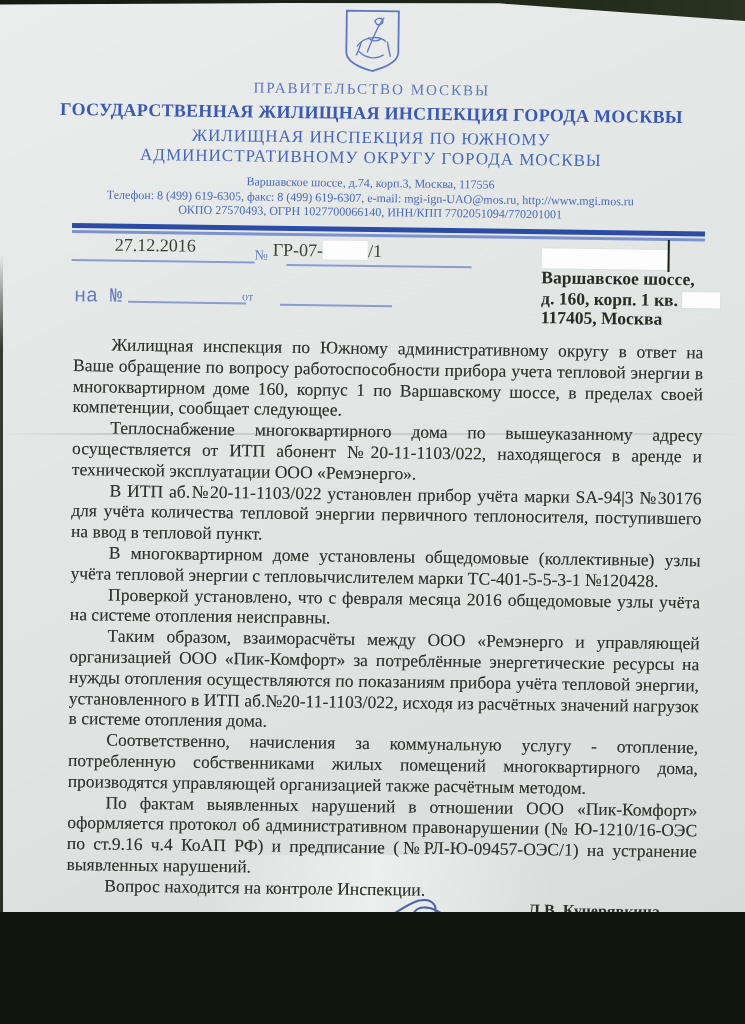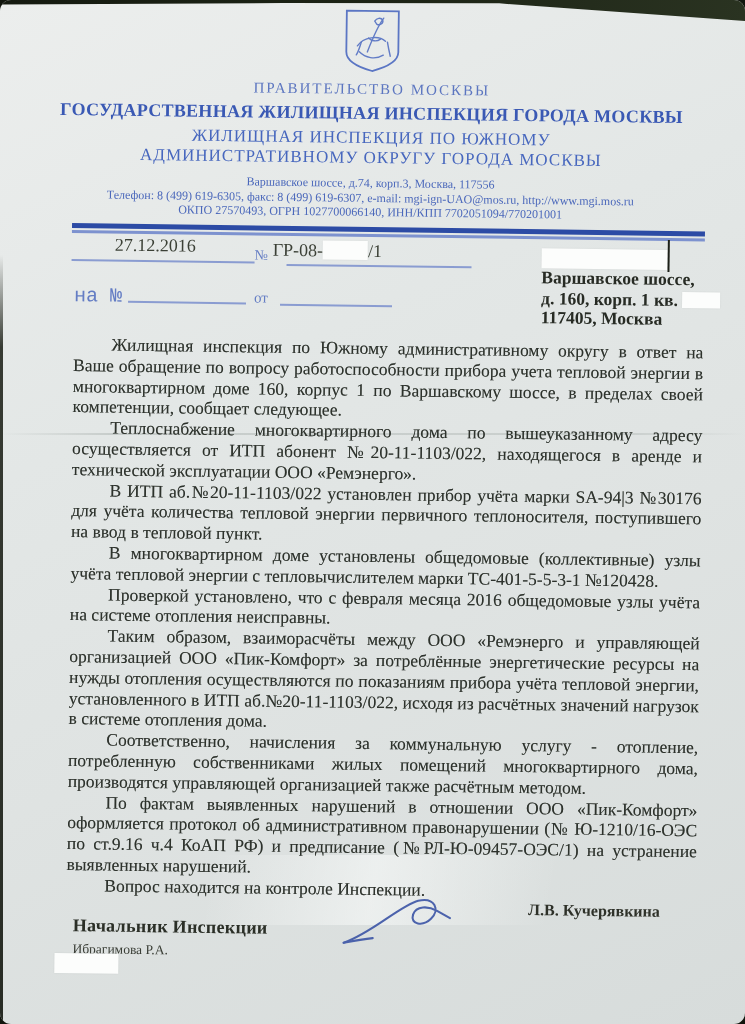--- a/index.html
+++ b/index.html
@@ -1,18 +1,18 @@
 <!DOCTYPE html>
 <html lang="ru"><head>
 <meta charset="utf-8">
 <style>
   html,body{margin:0;padding:0;}
   body{width:745px;height:1024px;overflow:hidden;background:#11150d;
        font-family:"Liberation Serif", serif;}
-  .stage{position:relative;width:745px;height:1024px;overflow:hidden;border-radius:11px;}
+  .stage{position:relative;width:745px;height:912px;overflow:hidden;}
   
   .paper{position:absolute;inset:0;
          background:linear-gradient(155deg,#eceeed 0%,#e3e7e6 35%,#dfe3e2 60%,#d7dcdb 100%);}
   
   .bg-top{position:absolute;left:0;top:0;width:745px;height:24px;
           background:linear-gradient(90deg,#151a10,#1d2416 55%,#2a3321);
           clip-path:polygon(0 0,100% 0,100% 88%,67% 14%,38% 13%,0 19%);}
   .bg-left{position:absolute;left:0;top:255px;width:3px;height:769px;
            background:linear-gradient(180deg,rgba(24,28,19,0),rgba(24,28,19,.85) 12%,rgba(20,24,16,.9));}
   
@@ -43,21 +43,21 @@
   .redact{background:#fcfdfc;display:inline-block;box-shadow:0 0 2px rgba(0,0,0,.08);}
 
   .date-text{left:118px;top:238px;font-size:18px;}
   .num-text{left:276px;top:238px;font-size:18px;}
   .num-box{width:45px;height:19px;transform:translateY(3px);}
   .nsign{left:258px;top:249px;font-size:14px;}
   .l1{left:75px;top:263px;width:183px;}
   .l2{left:290px;top:265px;width:185px;}
   .na{left:78px;top:288px;font-size:20px;font-family:Liberation Mono, monospace;}
   .l3{left:132px;top:304px;width:118px;}
-  .ot{left:258px;top:291px;font-size:15px;}
+  .ot{left:246px;top:291px;font-size:12px;}
   .l4{left:284px;top:305px;width:112px;}
 
   
   .addr-box{left:545px;top:246px;width:126px;height:20px;position:absolute;}
   .addr-vline{left:671px;top:236px;width:2px;height:32px;background:#1d2019;position:absolute;}
   .addr{left:545px;top:266px;width:190px;font-size:17.5px;font-weight:bold;
         color:#272b24;line-height:19.5px;position:absolute;}
   .apt-box{width:38px;height:16px;transform:translateY(2px);}
 
   
@@ -105,21 +105,21 @@
       <div class="small-b">Телефон: 8 (499) 619-6305, факс: 8 (499) 619-6307, e-mail: mgi-ign-UAO@mos.ru, http://www.mgi.mos.ru</div>
       <div class="small-b">ОКПО 27570493, ОГРН 1027700066140, ИНН/КПП 7702051094/770201001</div>
     </div>
     <div class="rule">
       <div class="r1"></div>
         <div class="r2"></div>
     </div>
 
     <div class="abs date-text ink">27.12.2016</div>
     <div class="abs nsign blue">№</div>
-    <div class="abs num-text ink"><span>ГР-08-</span><span class="redact num-box"></span><span>/1</span></div>
+    <div class="abs num-text ink"><span>ГР-07-</span><span class="redact num-box"></span><span>/1</span></div>
     <div class="abs formline l1"></div>
     <div class="abs formline l2"></div>
     <div class="abs na blue">на №</div>
     <div class="abs formline l3"></div>
     <div class="abs ot blue">от</div>
     <div class="abs formline l4"></div>
 
     <span class="redact addr-box"></span>
     <div class="addr-vline"></div>
     <div class="addr">

